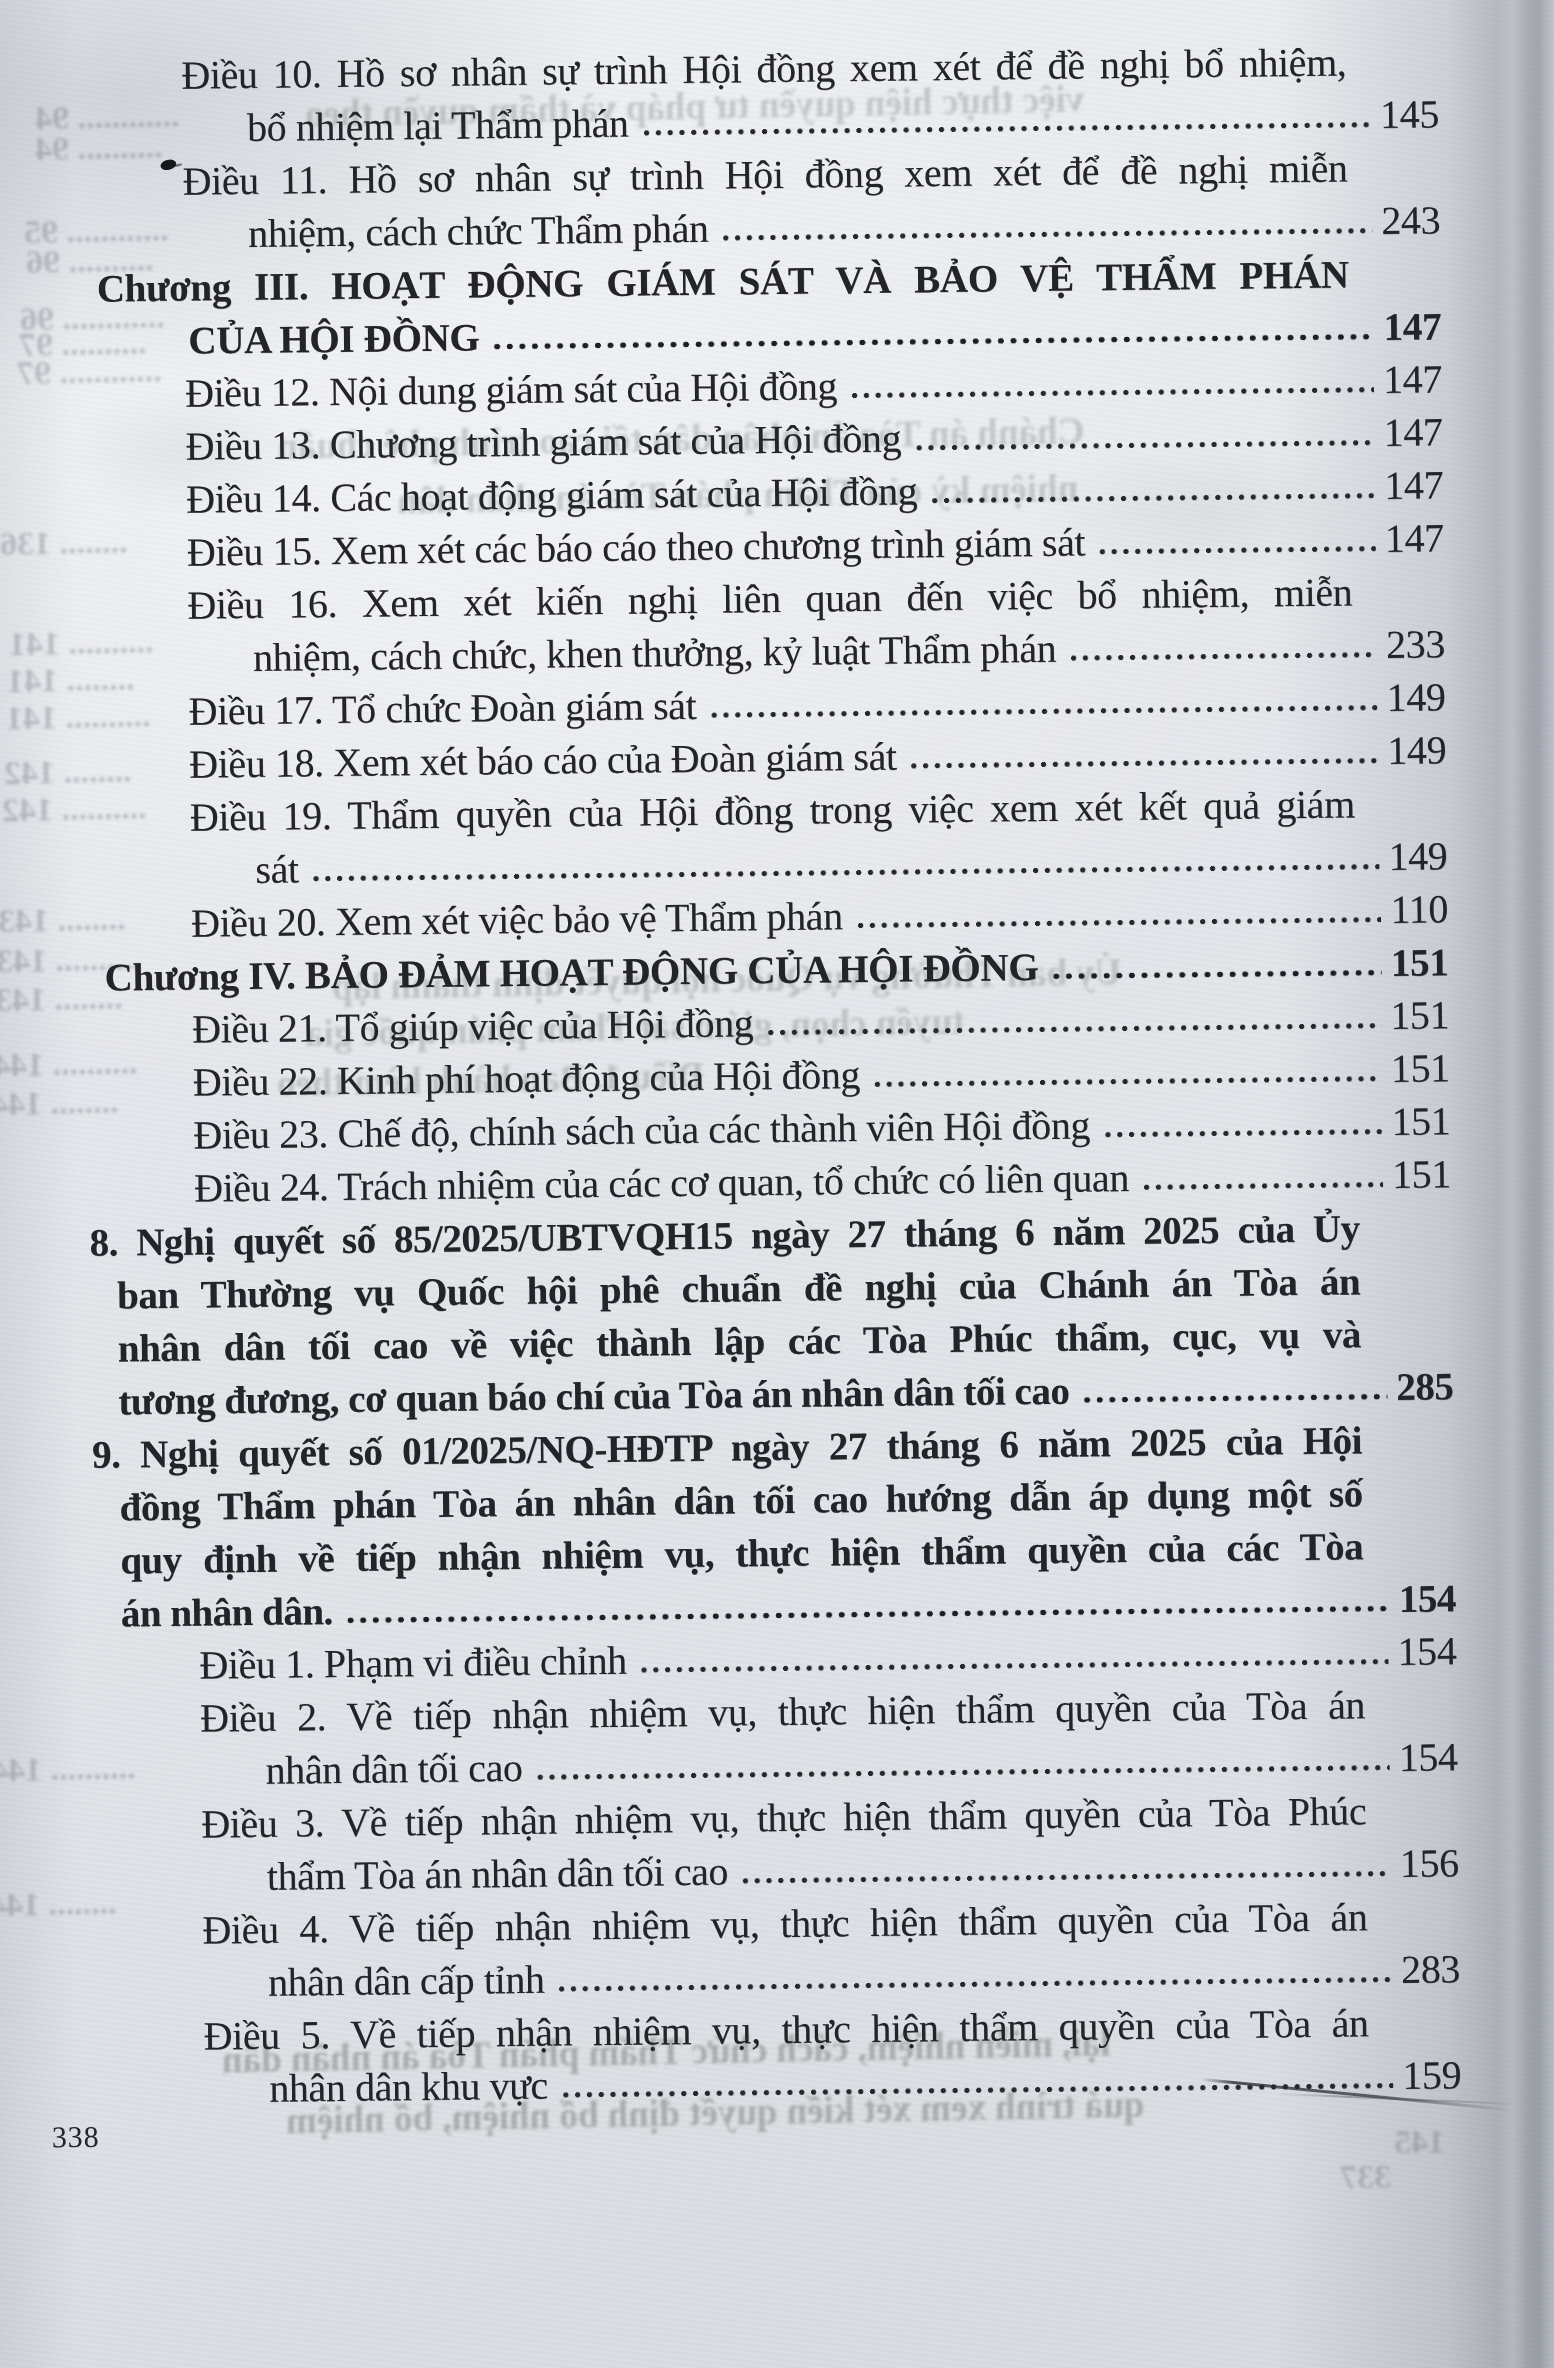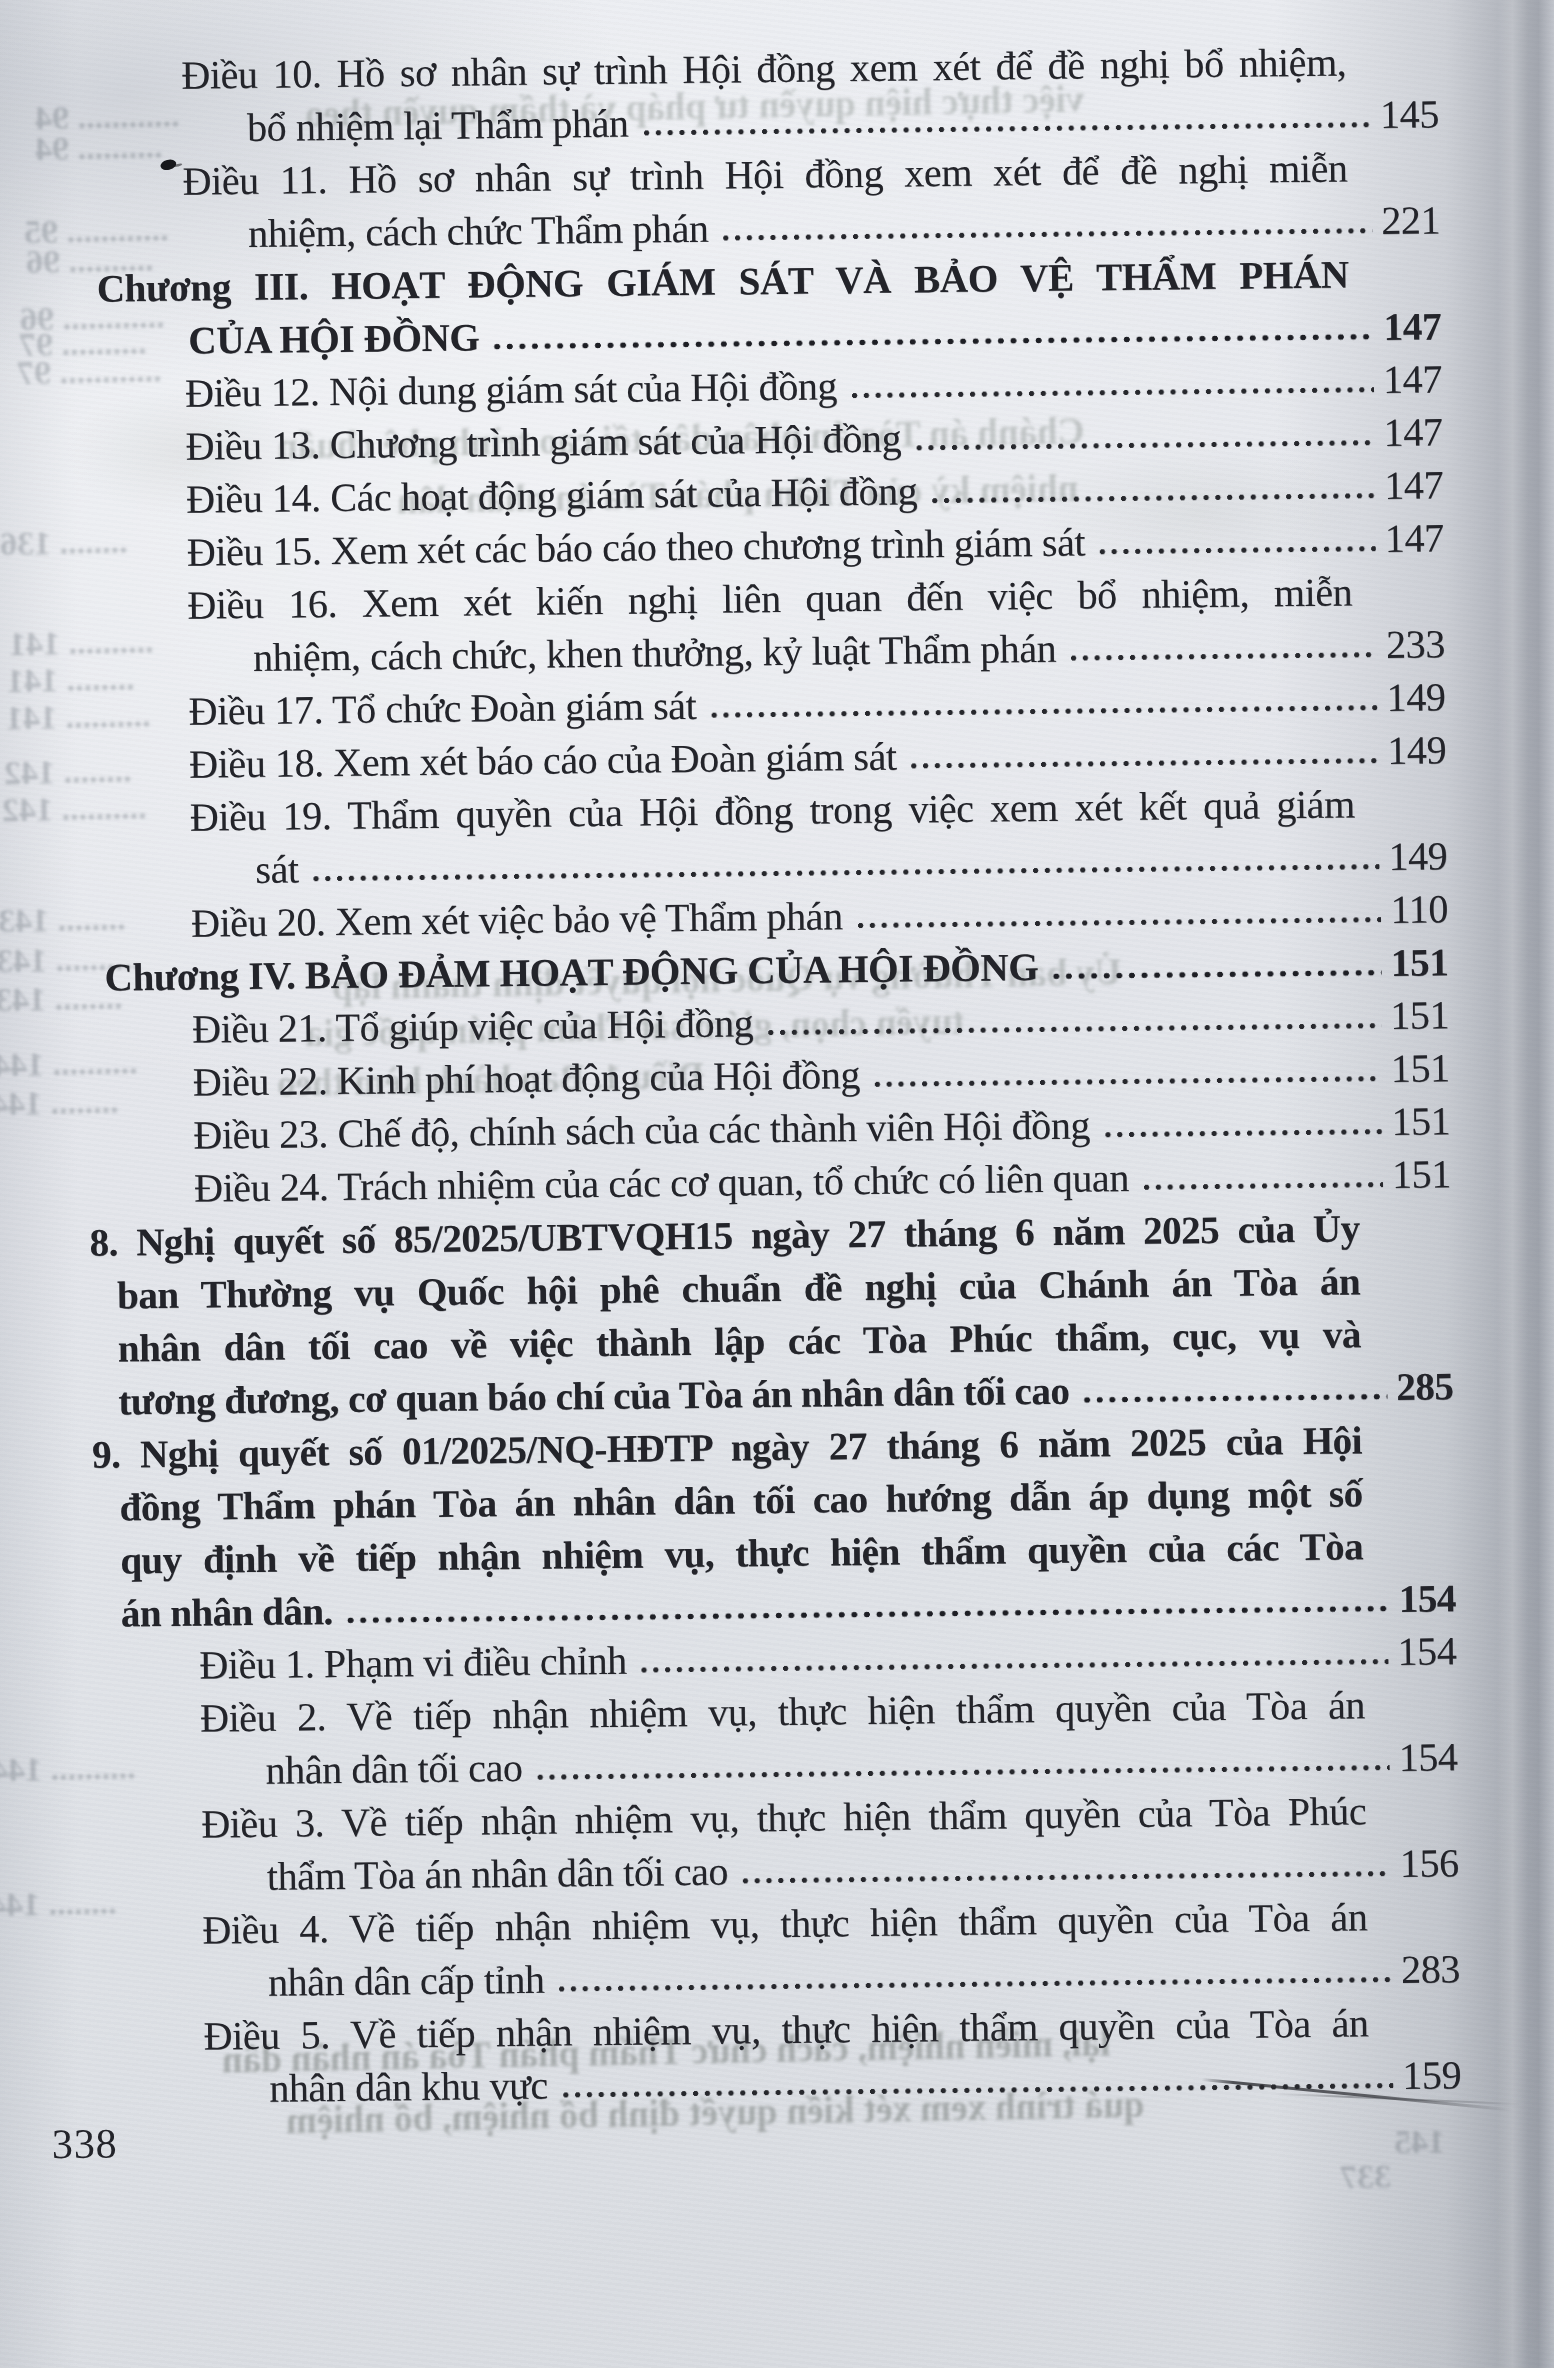--- a/index.html
+++ b/index.html
@@ -29,21 +29,21 @@
   .entry.item .row{font-weight:700;font-size:39px;letter-spacing:-0.5px;}
   .entry.chuong .lead,.entry.item .lead{
     background-image:radial-gradient(circle at 4.6px 3.7px,#1d1e24 2.7px,rgba(0,0,0,0) 3.3px);
     background-size:12.6px 7.4px;}
   .entry.dieu .first{padding-left:194px;}
   .entry.dieu .cont{padding-left:259px;}
   .entry.chuong .first{padding-left:107px;}
   .entry.chuong .cont{padding-left:198px;}
   .entry.item .first{padding-left:89px;}
   .entry.item .cont{padding-left:116px;}
-  .footer-num{position:absolute;left:41px;top:2112px;font-size:42px;letter-spacing:0.9px;}
+  .footer-num{position:absolute;left:41px;top:2112px;font-size:30px;letter-spacing:0.9px;}
   .ink-spot{position:absolute;left:172px;top:153px;width:15.7px;height:10px;background:#17181c;border-radius:50%;transform:rotate(-14deg);box-shadow:9.2px 2.8px 0 -3.7px rgba(23,24,28,.55);}
   .crease{position:absolute;left:1202px;top:2078px;width:312px;height:2.8px;transform:rotate(5.6deeg);transform-origin:left center;}
   .crease, .crease2{pointer-events:none;}
   .crease{transform:rotate(5.6deg);background:linear-gradient(to right,rgba(40,41,46,0),rgba(40,41,46,.78) 10%,rgba(40,41,46,.7) 55%,rgba(40,41,46,.25) 82%,rgba(40,41,46,0));}
   .crease2{position:absolute;left:1274px;top:2098px;width:249px;height:1.8px;transform:rotate(2.4deg);background:linear-gradient(to right,rgba(60,62,68,0),rgba(60,62,68,.38) 30%,rgba(60,62,68,.30) 70%,rgba(60,62,68,0));}
   .ghost{position:absolute;white-space:nowrap;font-weight:700;
     transform:scaleX(-1) rotate(1.1deg);filter:blur(1.6px);
     color:rgba(100,108,104,.30);font-size:37px;}
   .ghost.gnum{font-size:34px;color:rgba(98,105,113,.34);filter:blur(1.4px);}
   .ghost.strong{color:rgba(92,100,96,.42);}
@@ -100,21 +100,21 @@
             <span class="t">bổ nhiệm lại Thẩm phán</span>
             <span class="lead"></span>
             <span class="pg">145</span>
           </div>
         </div>
         <div class="entry dieu">
           <div class="row just first">Điều 11. Hồ sơ nhân sự trình Hội đồng xem xét để đề nghị miễn</div>
           <div class="row end cont">
             <span class="t">nhiệm, cách chức Thẩm phán</span>
             <span class="lead"></span>
-            <span class="pg">221</span>
+            <span class="pg">243</span>
           </div>
         </div>
         <div class="entry chuong">
           <div class="row just first">Chương III. HOẠT ĐỘNG GIÁM SÁT VÀ BẢO VỆ THẨM PHÁN</div>
           <div class="row end cont">
             <span class="t">CỦA HỘI ĐỒNG</span>
             <span class="lead"></span>
             <span class="pg">147</span>
           </div>
         </div>

